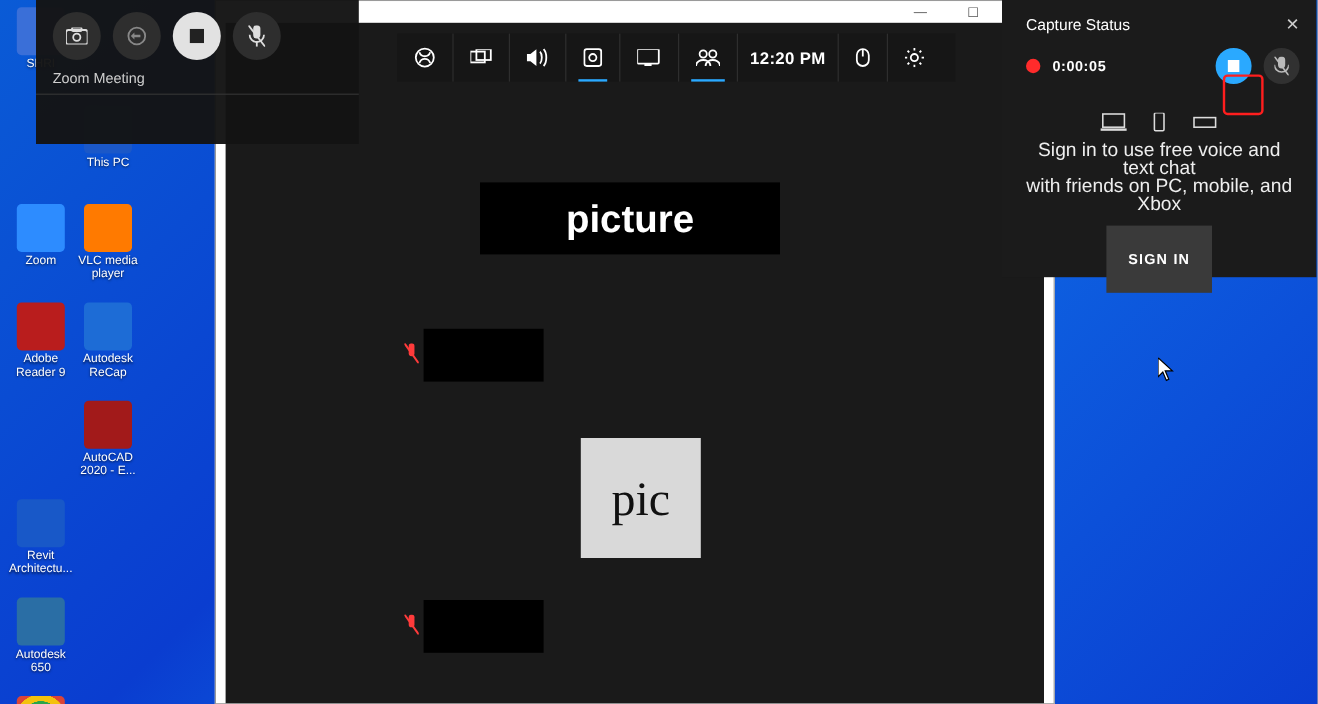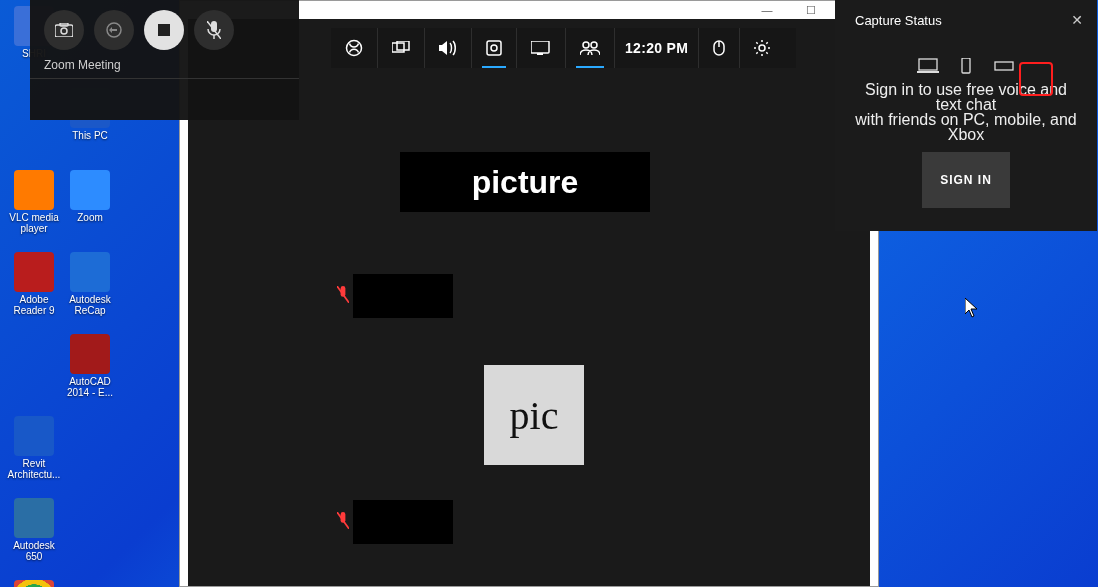--- a/index.html
+++ b/index.html
@@ -119,39 +119,39 @@
         <div class="box" style="background:#3a6fd8"></div>
         <div class="lbl">SHRI</div>
       </div>
     <div class="dicon" style="visibility:hidden"></div>
     <div class="dicon" style="visibility:hidden"></div>
     <div class="dicon">
         <div class="box" style="background:#1b58c8"></div>
         <div class="lbl">This PC</div>
       </div>
     <div class="dicon">
+        <div class="box" style="background:#2d8cff"></div>
+        <div class="lbl">Zoom</div>
+      </div>
+    <div class="dicon">
         <div class="box" style="background:#ff7a00"></div>
         <div class="lbl">VLC media player</div>
       </div>
     <div class="dicon">
-        <div class="box" style="background:#2d8cff"></div>
-        <div class="lbl">Zoom</div>
-      </div>
-    <div class="dicon">
         <div class="box" style="background:#b91d1d"></div>
         <div class="lbl">Adobe Reader 9</div>
       </div>
     <div class="dicon">
         <div class="box" style="background:#1d6cd6"></div>
         <div class="lbl">Autodesk ReCap</div>
       </div>
     <div class="dicon" style="visibility:hidden"></div>
     <div class="dicon">
         <div class="box" style="background:#a21a1a"></div>
-        <div class="lbl">AutoCAD 2014 - E...</div>
+        <div class="lbl">AutoCAD 2020 - E...</div>
       </div>
     <div class="dicon">
         <div class="box" style="background:#1858c8"></div>
         <div class="lbl">Revit Architectu...</div>
       </div>
     <div class="dicon" style="visibility:hidden"></div>
     <div class="dicon">
         <div class="box" style="background:#2a6ea5"></div>
         <div class="lbl">Autodesk 650</div>
       </div>
@@ -280,20 +280,36 @@
   <svg class="sp-deco" viewBox="0 0 160 120">
     <path d="M40 100 L125 5 L158 5 L158 45 L95 118 Z" fill="none" stroke="#4a6bff" stroke-width="3"></path>
     <path d="M42 102 L127 7" stroke="#ff3bd0" stroke-width="4"></path>
     <path d="M60 110 L140 20" stroke="#4a6bff" stroke-width="4"></path>
   </svg>
 
   <div class="status-panel">
     <div class="sp-head">
       <div class="sp-title">Capture Status</div>
       <div style="color:#ccc;font-size:14px;cursor:default">✕</div>
+    </div>
+    <div class="sp-row">
+      <div class="rec-dot"></div>
+      <div class="rec-time">0:00:05</div>
+      <div class="round-btn stop">
+        <svg width="10" height="10" viewBox="0 0 10 10">
+            <rect width="10" height="10" fill="#fff"></rect>
+          </svg>
+      </div>
+      <div class="round-btn">
+        <svg width="12" height="16" viewBox="0 0 12 16" fill="#bbb">
+            <rect x="3" y="0" width="6" height="10" rx="3"></rect>
+            <path d="M0 7a6 6 0 0 0 12 0" fill="none" stroke="#bbb" stroke-width="1.3"></path>
+            <line x1="0" y1="0" x2="12" y2="16" stroke="#bbb" stroke-width="1.3"></line>
+          </svg>
+      </div>
     </div>
     <div class="signin-area">
       <div class="devices-row">
         <span><svg viewBox="0 0 22 16">
               <rect x="2" y="1" width="18" height="11" fill="none" stroke="#ddd" stroke-width="1.3"></rect>
               <rect x="0" y="13" width="22" height="2" fill="#ddd"></rect>
             </svg></span>
         <span><svg viewBox="0 0 22 16">
               <rect x="7" y="0" width="8" height="15" rx="1" fill="none" stroke="#ddd" stroke-width="1.3"></rect>
             </svg></span>

